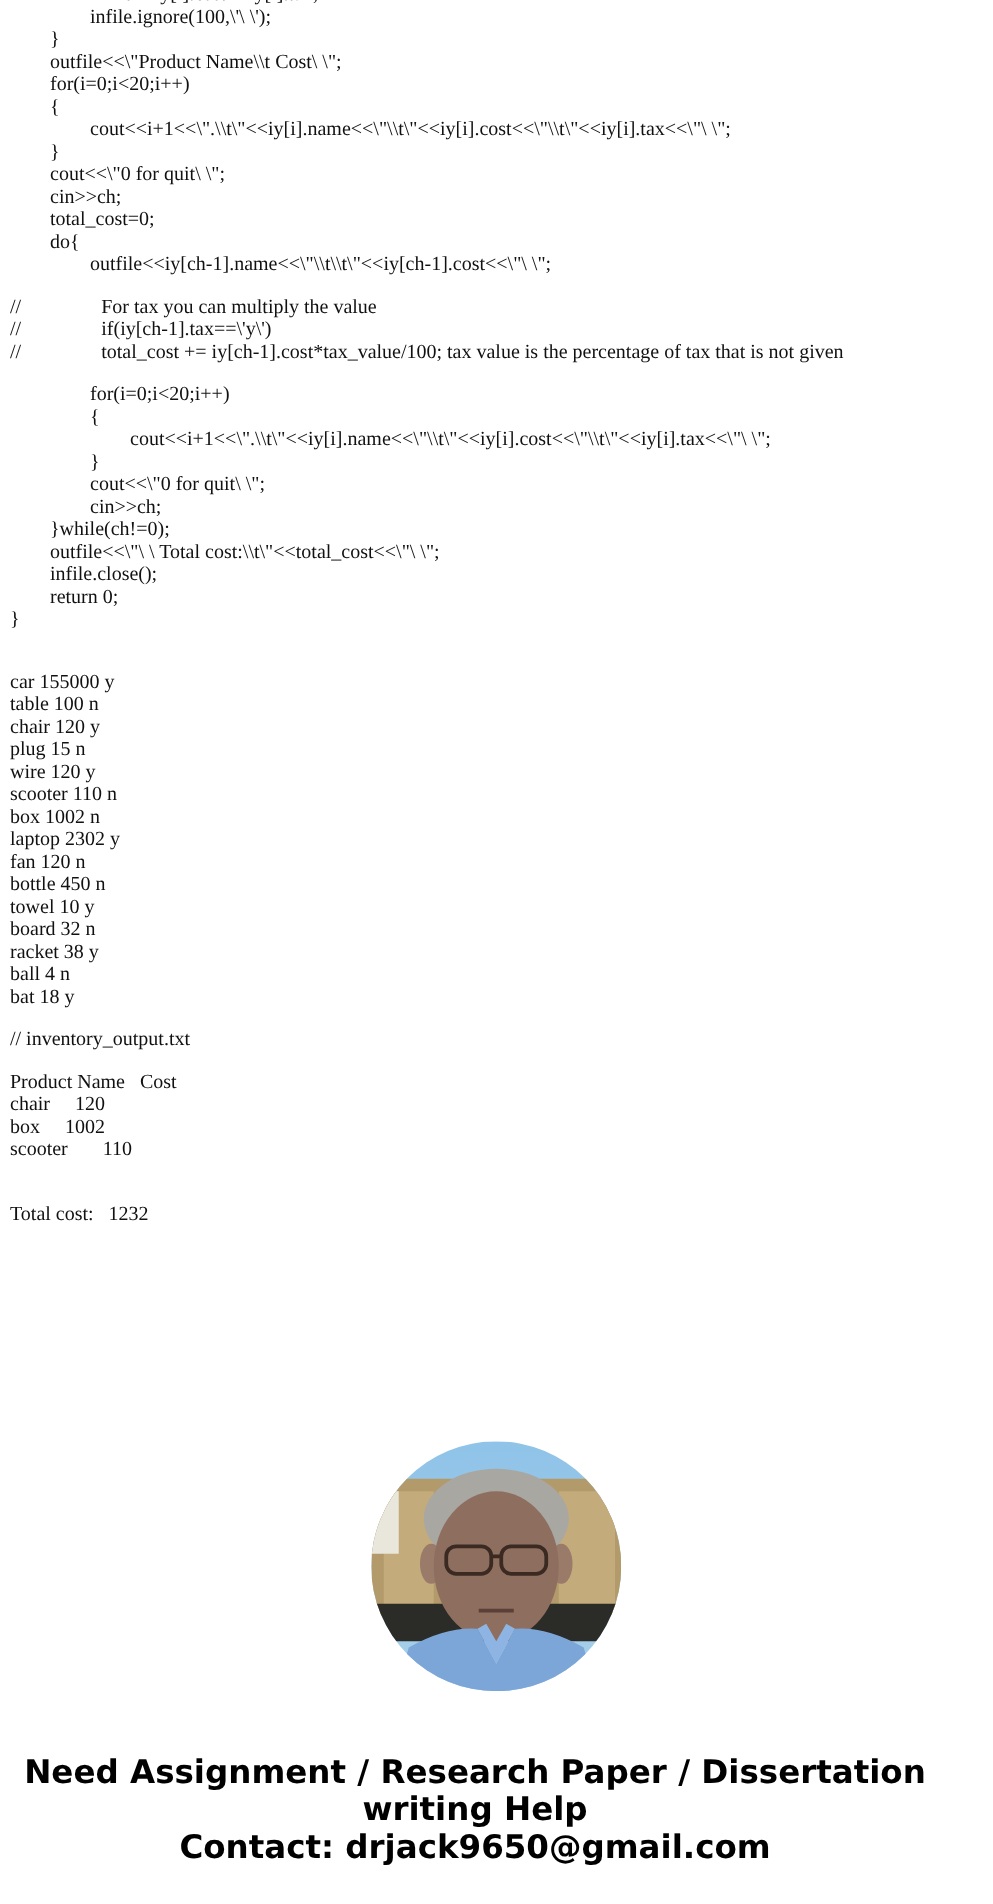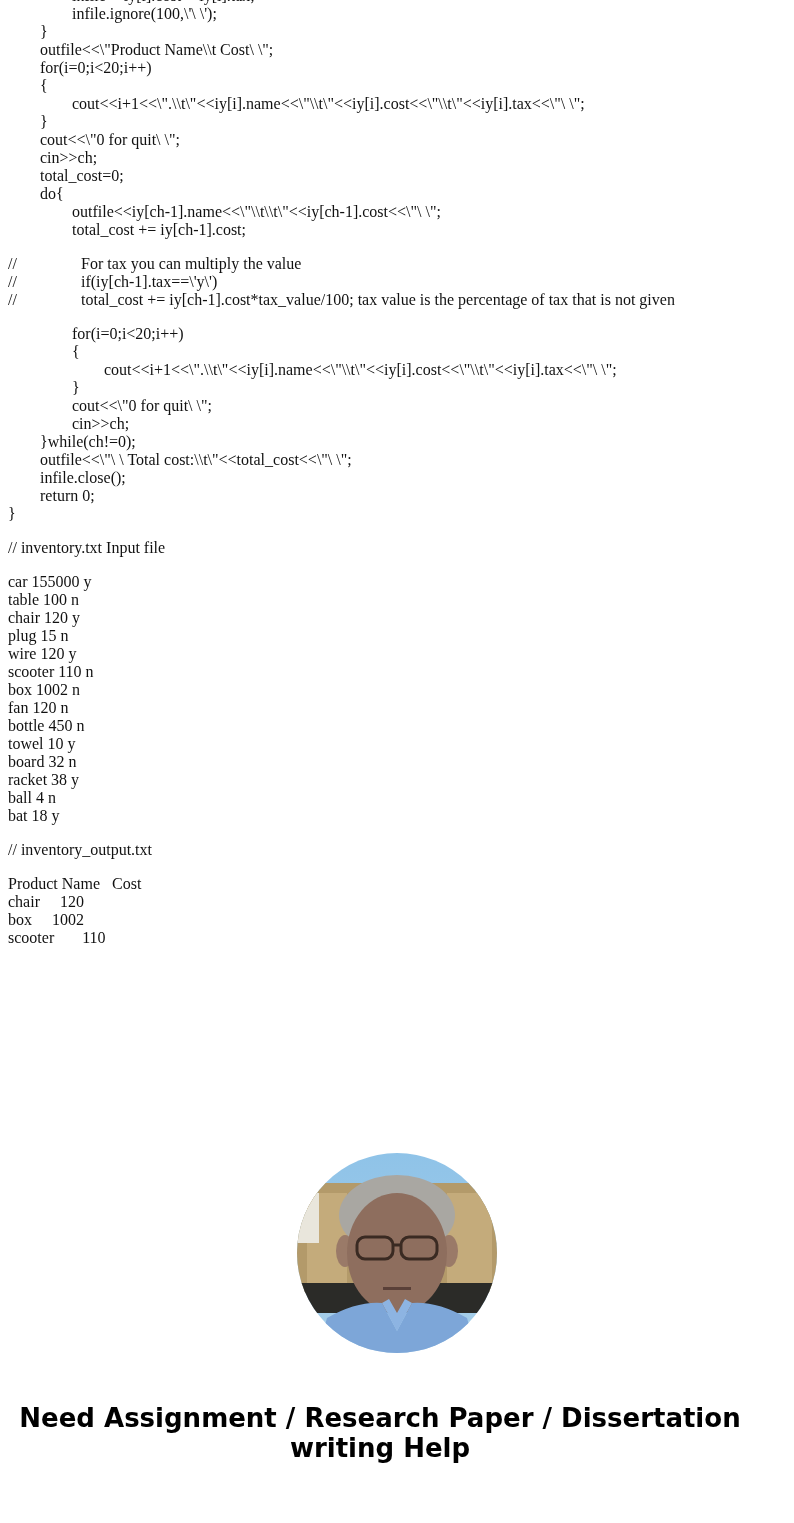--- a/index.html
+++ b/index.html
@@ -62,67 +62,67 @@
   <div class="ln i1">outfile&lt;&lt;\"Product Name\\t Cost\ \";</div>
   <div class="ln i1">for(i=0;i&lt;20;i++)</div>
   <div class="ln i1">{</div>
   <div class="ln i2">cout&lt;&lt;i+1&lt;&lt;\".\\t\"&lt;&lt;iy[i].name&lt;&lt;\"\\t\"&lt;&lt;iy[i].cost&lt;&lt;\"\\t\"&lt;&lt;iy[i].tax&lt;&lt;\"\ \";</div>
   <div class="ln i1">}</div>
   <div class="ln i1">cout&lt;&lt;\"0 for quit\ \";</div>
   <div class="ln i1">cin&gt;&gt;ch;</div>
   <div class="ln i1">total_cost=0;</div>
   <div class="ln i1">do{</div>
   <div class="ln i2">outfile&lt;&lt;iy[ch-1].name&lt;&lt;\"\\t\\t\"&lt;&lt;iy[ch-1].cost&lt;&lt;\"\ \";</div>
-  <div class="ln i2">total_cost += iy[ch-1].cost;</div>
   <div class="gap"></div>
 
   <div class="ln"><span class="cm">//</span><span>For tax you can multiply the value</span></div>
   <div class="ln"><span class="cm">//</span><span>if(iy[ch-1].tax==\'y\')</span></div>
   <div class="ln"><span class="cm">//</span><span>total_cost += iy[ch-1].cost*tax_value/100; tax value is the percentage of tax that is not given</span></div>
   <div class="gap"></div>
 
   <div class="ln i2">for(i=0;i&lt;20;i++)</div>
   <div class="ln i2">{</div>
   <div class="ln i3">cout&lt;&lt;i+1&lt;&lt;\".\\t\"&lt;&lt;iy[i].name&lt;&lt;\"\\t\"&lt;&lt;iy[i].cost&lt;&lt;\"\\t\"&lt;&lt;iy[i].tax&lt;&lt;\"\ \";</div>
   <div class="ln i2">}</div>
   <div class="ln i2">cout&lt;&lt;\"0 for quit\ \";</div>
   <div class="ln i2">cin&gt;&gt;ch;</div>
   <div class="ln i1">}while(ch!=0);</div>
   <div class="ln i1">outfile&lt;&lt;\"\ \ Total cost:\\t\"&lt;&lt;total_cost&lt;&lt;\"\ \";</div>
   <div class="ln i1">infile.close();</div>
   <div class="ln i1">return 0;</div>
   <div class="ln i0">}</div>
   <div class="gap"></div>
 
-  <div class="ln">// inventory.txt Input file</div>
   <div class="gap"></div>
   <div class="ln">car 155000 y</div>
   <div class="ln">table 100 n</div>
   <div class="ln">chair 120 y</div>
   <div class="ln">plug 15 n</div>
   <div class="ln">wire 120 y</div>
   <div class="ln">scooter 110 n</div>
   <div class="ln">box 1002 n</div>
+  <div class="ln">laptop 2302 y</div>
   <div class="ln">fan 120 n</div>
   <div class="ln">bottle 450 n</div>
   <div class="ln">towel 10 y</div>
   <div class="ln">board 32 n</div>
   <div class="ln">racket 38 y</div>
   <div class="ln">ball 4 n</div>
   <div class="ln">bat 18 y</div>
   <div class="gap"></div>
 
   <div class="ln">// inventory_output.txt</div>
   <div class="gap"></div>
   <div class="ln"><span>Product Name</span><span style="display:inline-block;width:12px"></span><span>Cost</span></div>
   <div class="ln"><span>chair</span><span style="display:inline-block;width:20px"></span><span>120</span></div>
   <div class="ln"><span>box</span><span style="display:inline-block;width:20px"></span><span>1002</span></div>
   <div class="ln"><span>scooter</span><span style="display:inline-block;width:28px"></span><span>110</span></div>
   <div class="gap"></div>
   <div class="gap" style="height:18px"></div>
+  <div class="ln"><span>Total cost:</span><span style="display:inline-block;width:12px"></span><span>1232</span></div>
 </div>
 
 <div class="avatar">
   <svg width="200" height="200" viewBox="0 0 200 200">
     <defs>
       <linearGradient id="sky" x1="0" y1="0" x2="0" y2="1">
         <stop offset="0" stop-color="#8fc3e8"></stop>
         <stop offset="1" stop-color="#a8cfe9"></stop>
       </linearGradient>
     </defs>
@@ -148,13 +148,14 @@
     <rect x="86" y="134" width="28" height="3" fill="#5a4038"></rect>
 
     <path d="M20 200 L30 165 Q60 148 85 150 L100 178 L115 150 Q140 148 170 165 L180 200 Z" fill="#7da6d8"></path>
     <path d="M85 150 L100 178 L115 150 L108 146 L100 160 L92 146 Z" fill="#8db4e2"></path>
   </svg>
 </div>
 
 <div class="promo">
   <div>Need Assignment / Research Paper / Dissertation</div>
   <div>writing Help</div>
+  <div>Contact: drjack9650@gmail.com</div>
 </div>
 
 </body></html>

